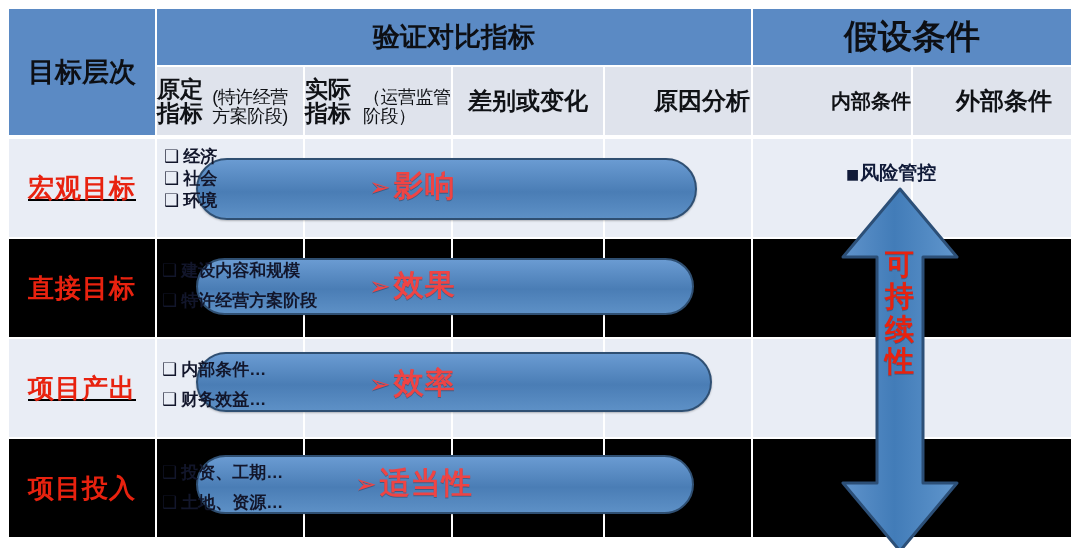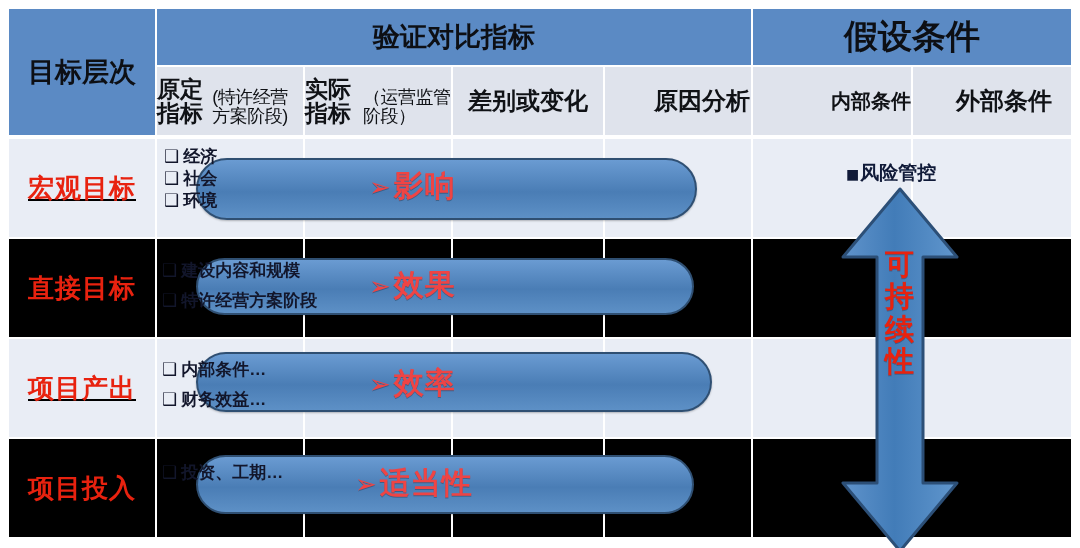--- a/index.html
+++ b/index.html
@@ -196,20 +196,21 @@
   <div class="cell rowcell row-dk" style="left:156px;top:438px;width:148px;height:100px;"></div>
   <div class="cell rowcell row-dk" style="left:304px;top:438px;width:148px;height:100px;"></div>
   <div class="cell rowcell row-dk" style="left:452px;top:438px;width:152px;height:100px;"></div>
   <div class="cell rowcell row-dk" style="left:604px;top:438px;width:148px;height:100px;"></div>
   <div class="cell rowcell row-dk" style="left:752px;top:438px;width:160px;height:100px;"></div>
   <div class="cell rowcell row-dk" style="left:912px;top:438px;width:160px;height:100px;"></div>
 
   <div class="pill" style="left:196px;top:455px;width:494px;height:55px;"></div>
   <div class="bullets" style="left:162px;top:458px;font-size:17px;line-height:1.75;">
     <span class="bi"><span class="bx">❑</span><span>投资、工期…</span></span>
+    <span class="bi"><span class="bx">❑</span><span>土地、资源…</span></span>
   </div>
   <div class="pill-text" style="left:355px;top:463px;">
     <span class="arw">➢</span><span>适当性</span>
   </div>
 
   <div class="risk-label" style="left:846px;top:160px;">
     <span class="sq">■</span><span>风险管控</span>
   </div>
 
   <svg class="dblarrow" width="130" height="370" viewBox="0 0 130 370" style="left:835px;top:185px;">

